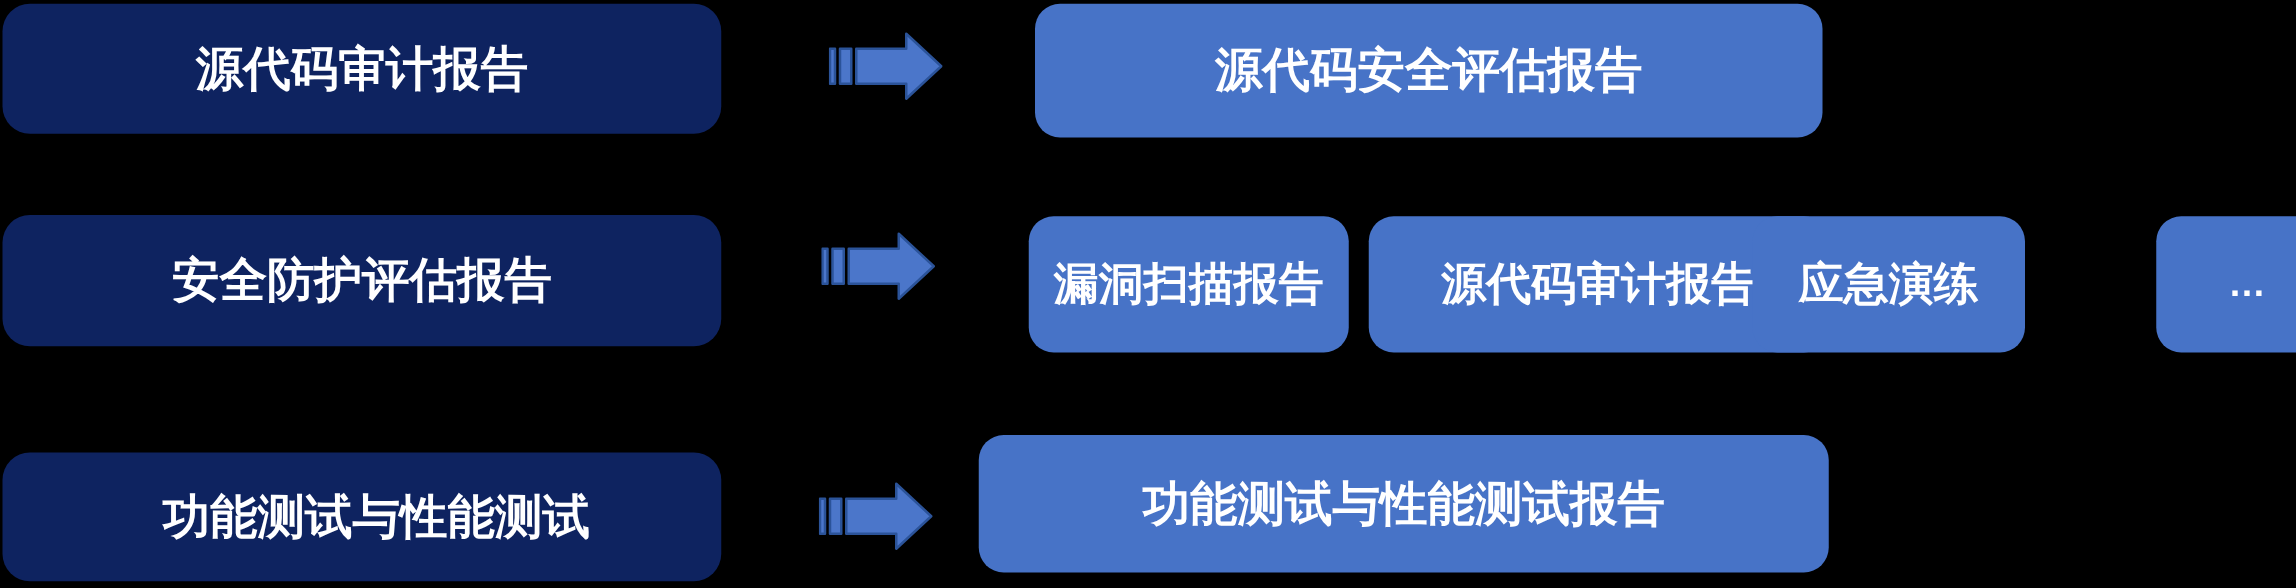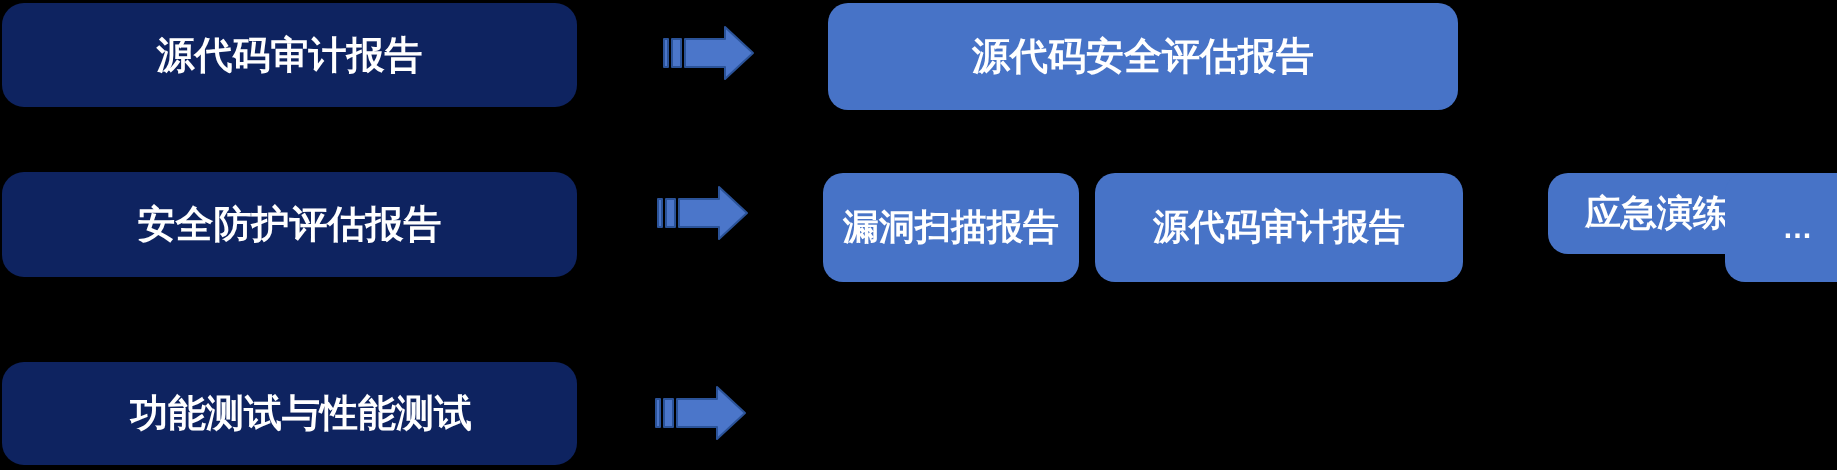--- a/index.html
+++ b/index.html
@@ -69,29 +69,32 @@
     <rect x="1" y="15" width="4" height="28"></rect>
     <rect x="9" y="15" width="9" height="28"></rect>
     <polygon points="22,15 62,15 62,3 90,29 62,55 62,43 22,43"></polygon>
   </svg>
   <div class="box light small" style="left:823px; top:173px; width:256px; height:109px;">
     <span>漏洞扫描报告</span>
   </div>
   <div class="box light small" style="left:1095px; top:173px; width:368px; height:109px;">
     <span>源代码审计报告</span>
   </div>
-  <div class="box light small" style="left:1548px; top:173px; width:218px; height:81px;">
+  <div class="box light small" style="left:1402px; top:173px; width:218px; height:109px;">
     <span>应急演练</span>
   </div>
   <div class="box light ellipsis" style="left:1725px; top:173px; width:145px; height:109px;">
     <span>…</span>
   </div>
 
   <div class="box dark" style="left:2px; top:362px; width:575px; height:103px;padding-left:23px;">
     <span>功能测试与性能测试</span>
   </div>
   <svg class="arrow" style="left:655px; top:384px;" width="92" height="58" viewBox="0 0 92 58" aria-hidden="true">
     <rect x="1" y="15" width="4" height="28"></rect>
     <rect x="9" y="15" width="9" height="28"></rect>
     <polygon points="22,15 62,15 62,3 90,29 62,55 62,43 22,43"></polygon>
   </svg>
+  <div class="box light" style="left:783px; top:348px; width:680px; height:110px;">
+    <span>功能测试与性能测试报告</span>
+  </div>
 
 </div>
 
 </body></html>

